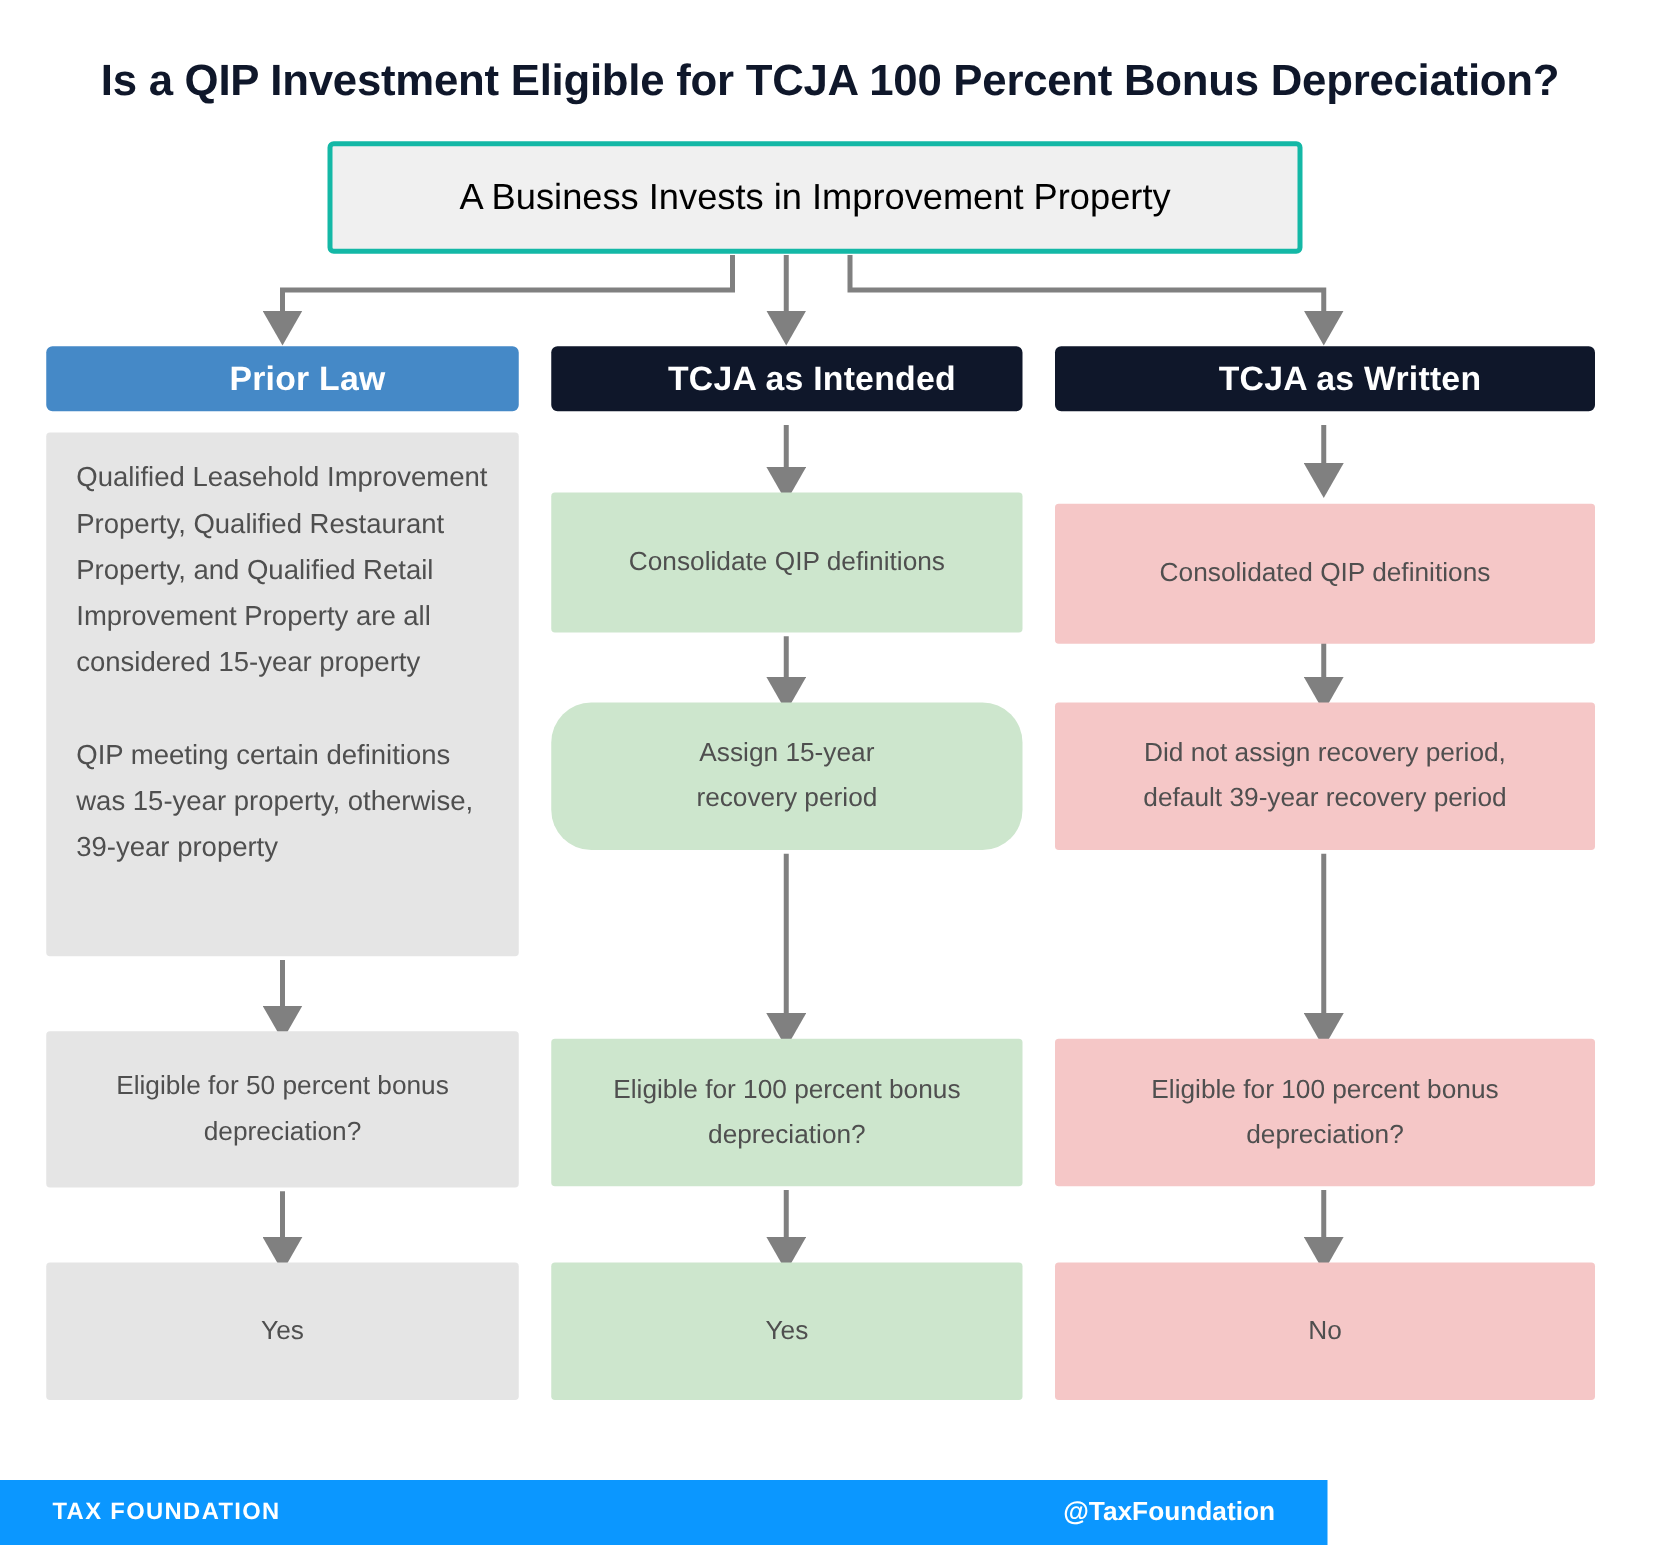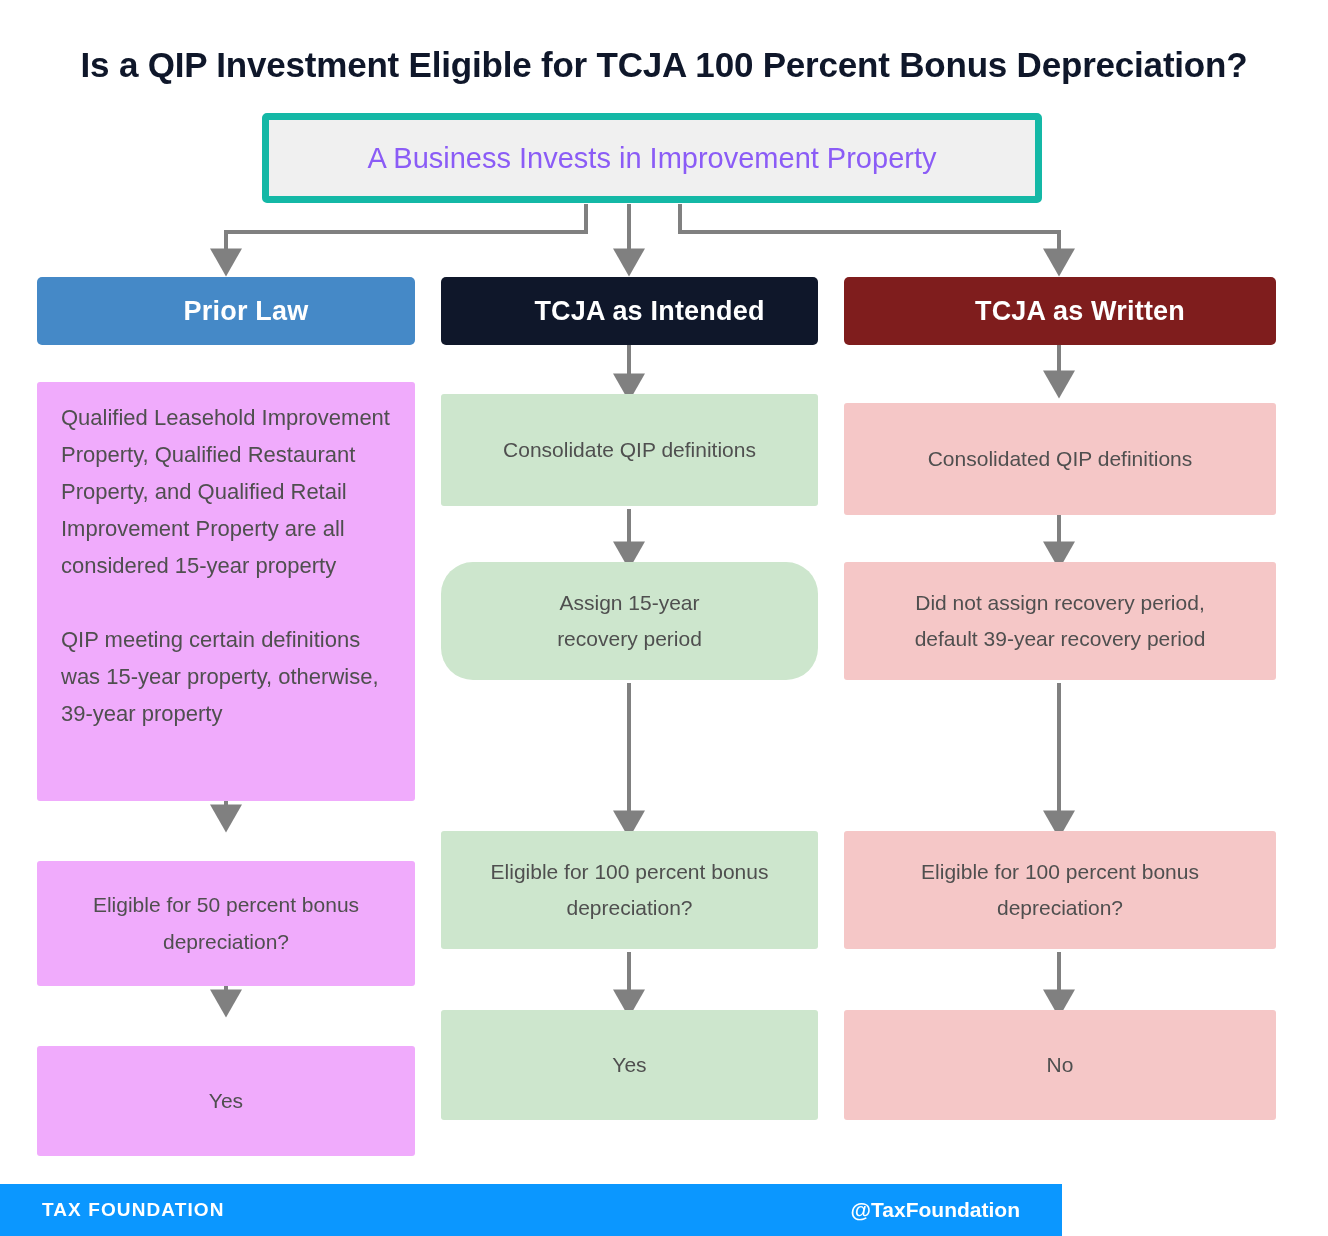--- a/index.html
+++ b/index.html
@@ -23,67 +23,67 @@
     letter-spacing: -0.2px;
     white-space: nowrap;
   }
 
   
   .root-box {
     position: absolute;
     left: 262px; top: 113px;
     width: 780px; height: 90px;
     background: #f0f0f0;
-    border: 7px solid #14b8a6;
+    border: 4px solid #14b8a6;
     border-radius: 5px;
     display: flex; align-items: center; justify-content: center;
-    color: #8b5cf6;
+    color: #000000;
     font-size: 29px;
   }
 
   
   .connectors {
     position: absolute;
     left: 0; top: 0;
     width: 1328px; height: 1236px;
     pointer-events: none;
   }
 
   
   .column { position: absolute; top: 277px; }
   .col-prior    { left: 37px;  width: 378px; }
   .col-intended { left: 441px; width: 377px; }
   .col-written  { left: 844px; width: 432px; }
 
   .col-header {
-    height: 68px;
+    height: 52px;
     border-radius: 5px;
     display: flex; align-items: center; justify-content: center;
     color: #ffffff;
     font-size: 27px;
     font-weight: bold;
     letter-spacing: 0.2px;
     padding-left: 40px;
   }
   .hdr-blue  { background: #4589c7; }
   .hdr-green { background: #0f172a; }
-  .hdr-red   { background: #7f1d1d; }
+  .hdr-red   { background: #0f172a; }
 
   .node {
     position: absolute;
     border-radius: 3px;
     display: flex; align-items: center; justify-content: center;
     text-align: center;
     color: #4f4f4f;
     font-size: 21px;
     line-height: 1.72;
     padding: 0 28px;
     white-space: pre-line;
   }
-  .fill-blue  { background: #f0abfc; margin-top: 36px; }
+  .fill-blue  { background: #e5e5e5; }
   .fill-green { background: #cde6cd; }
   .fill-red   { background: #f5c7c7; }
 
   .node.left-align {
     justify-content: flex-start;
     text-align: left;
     align-items: flex-start;
     padding: 18px 16px 18px 24px;
     font-size: 22px;
     line-height: 1.68;

